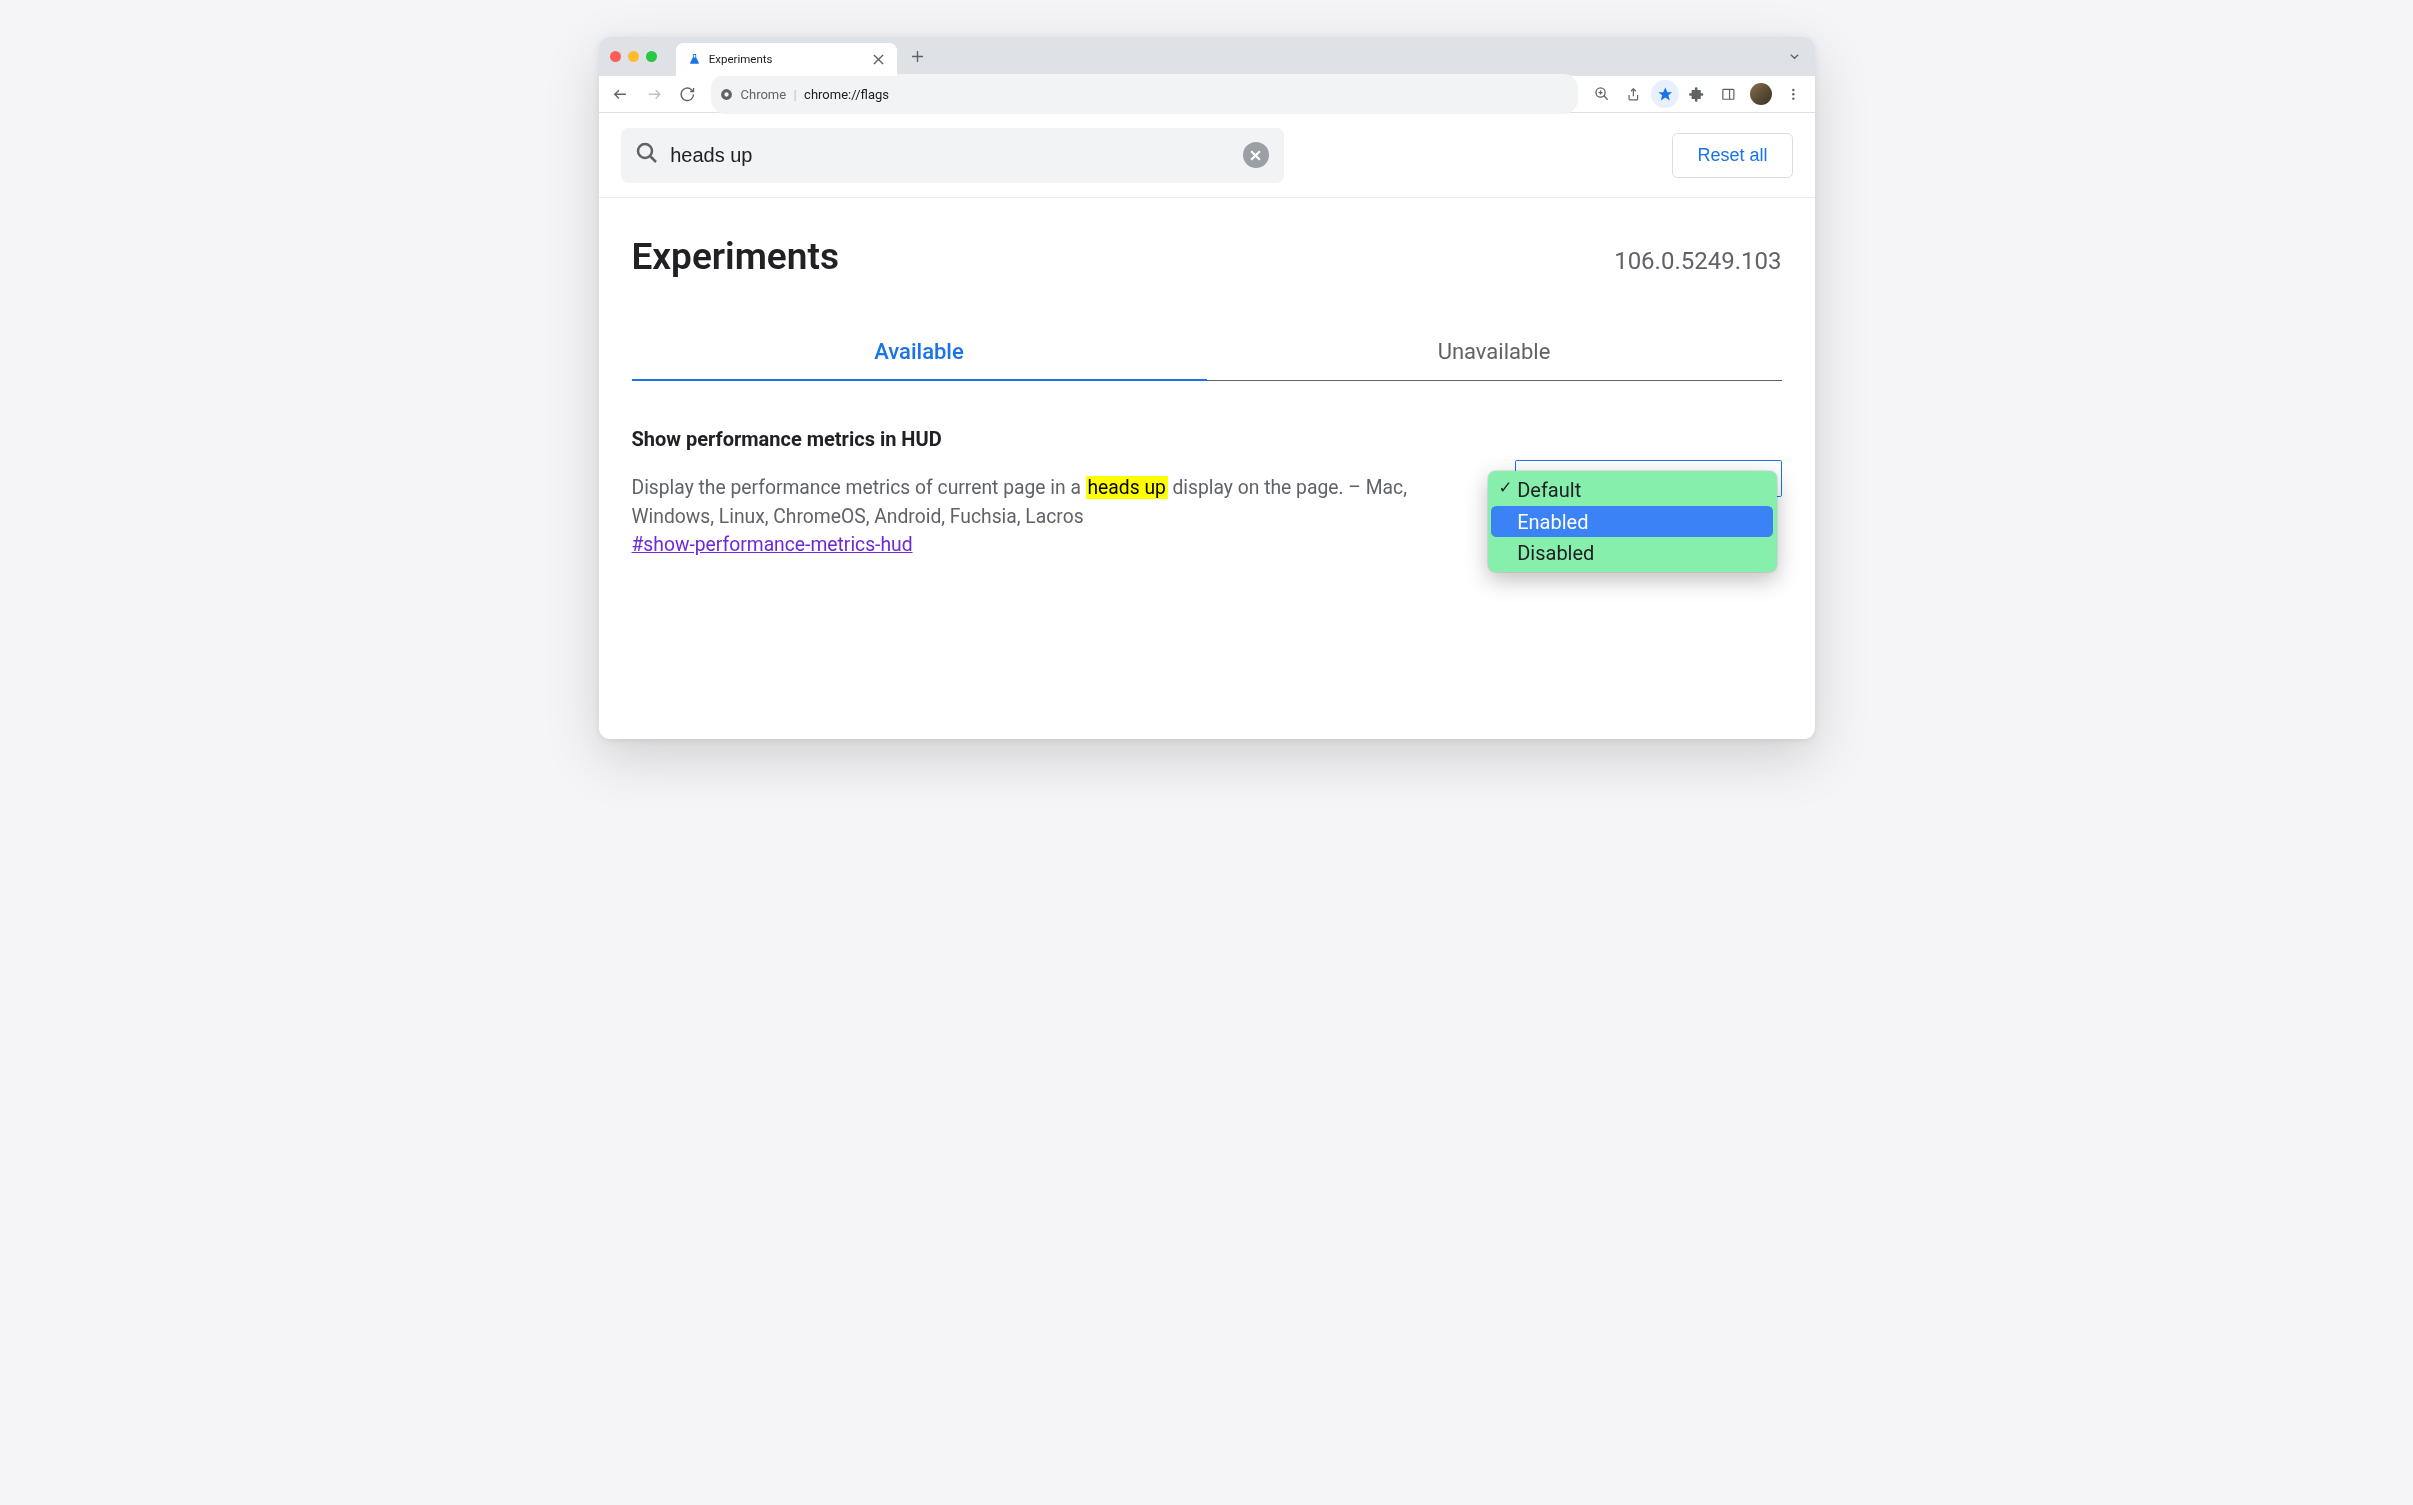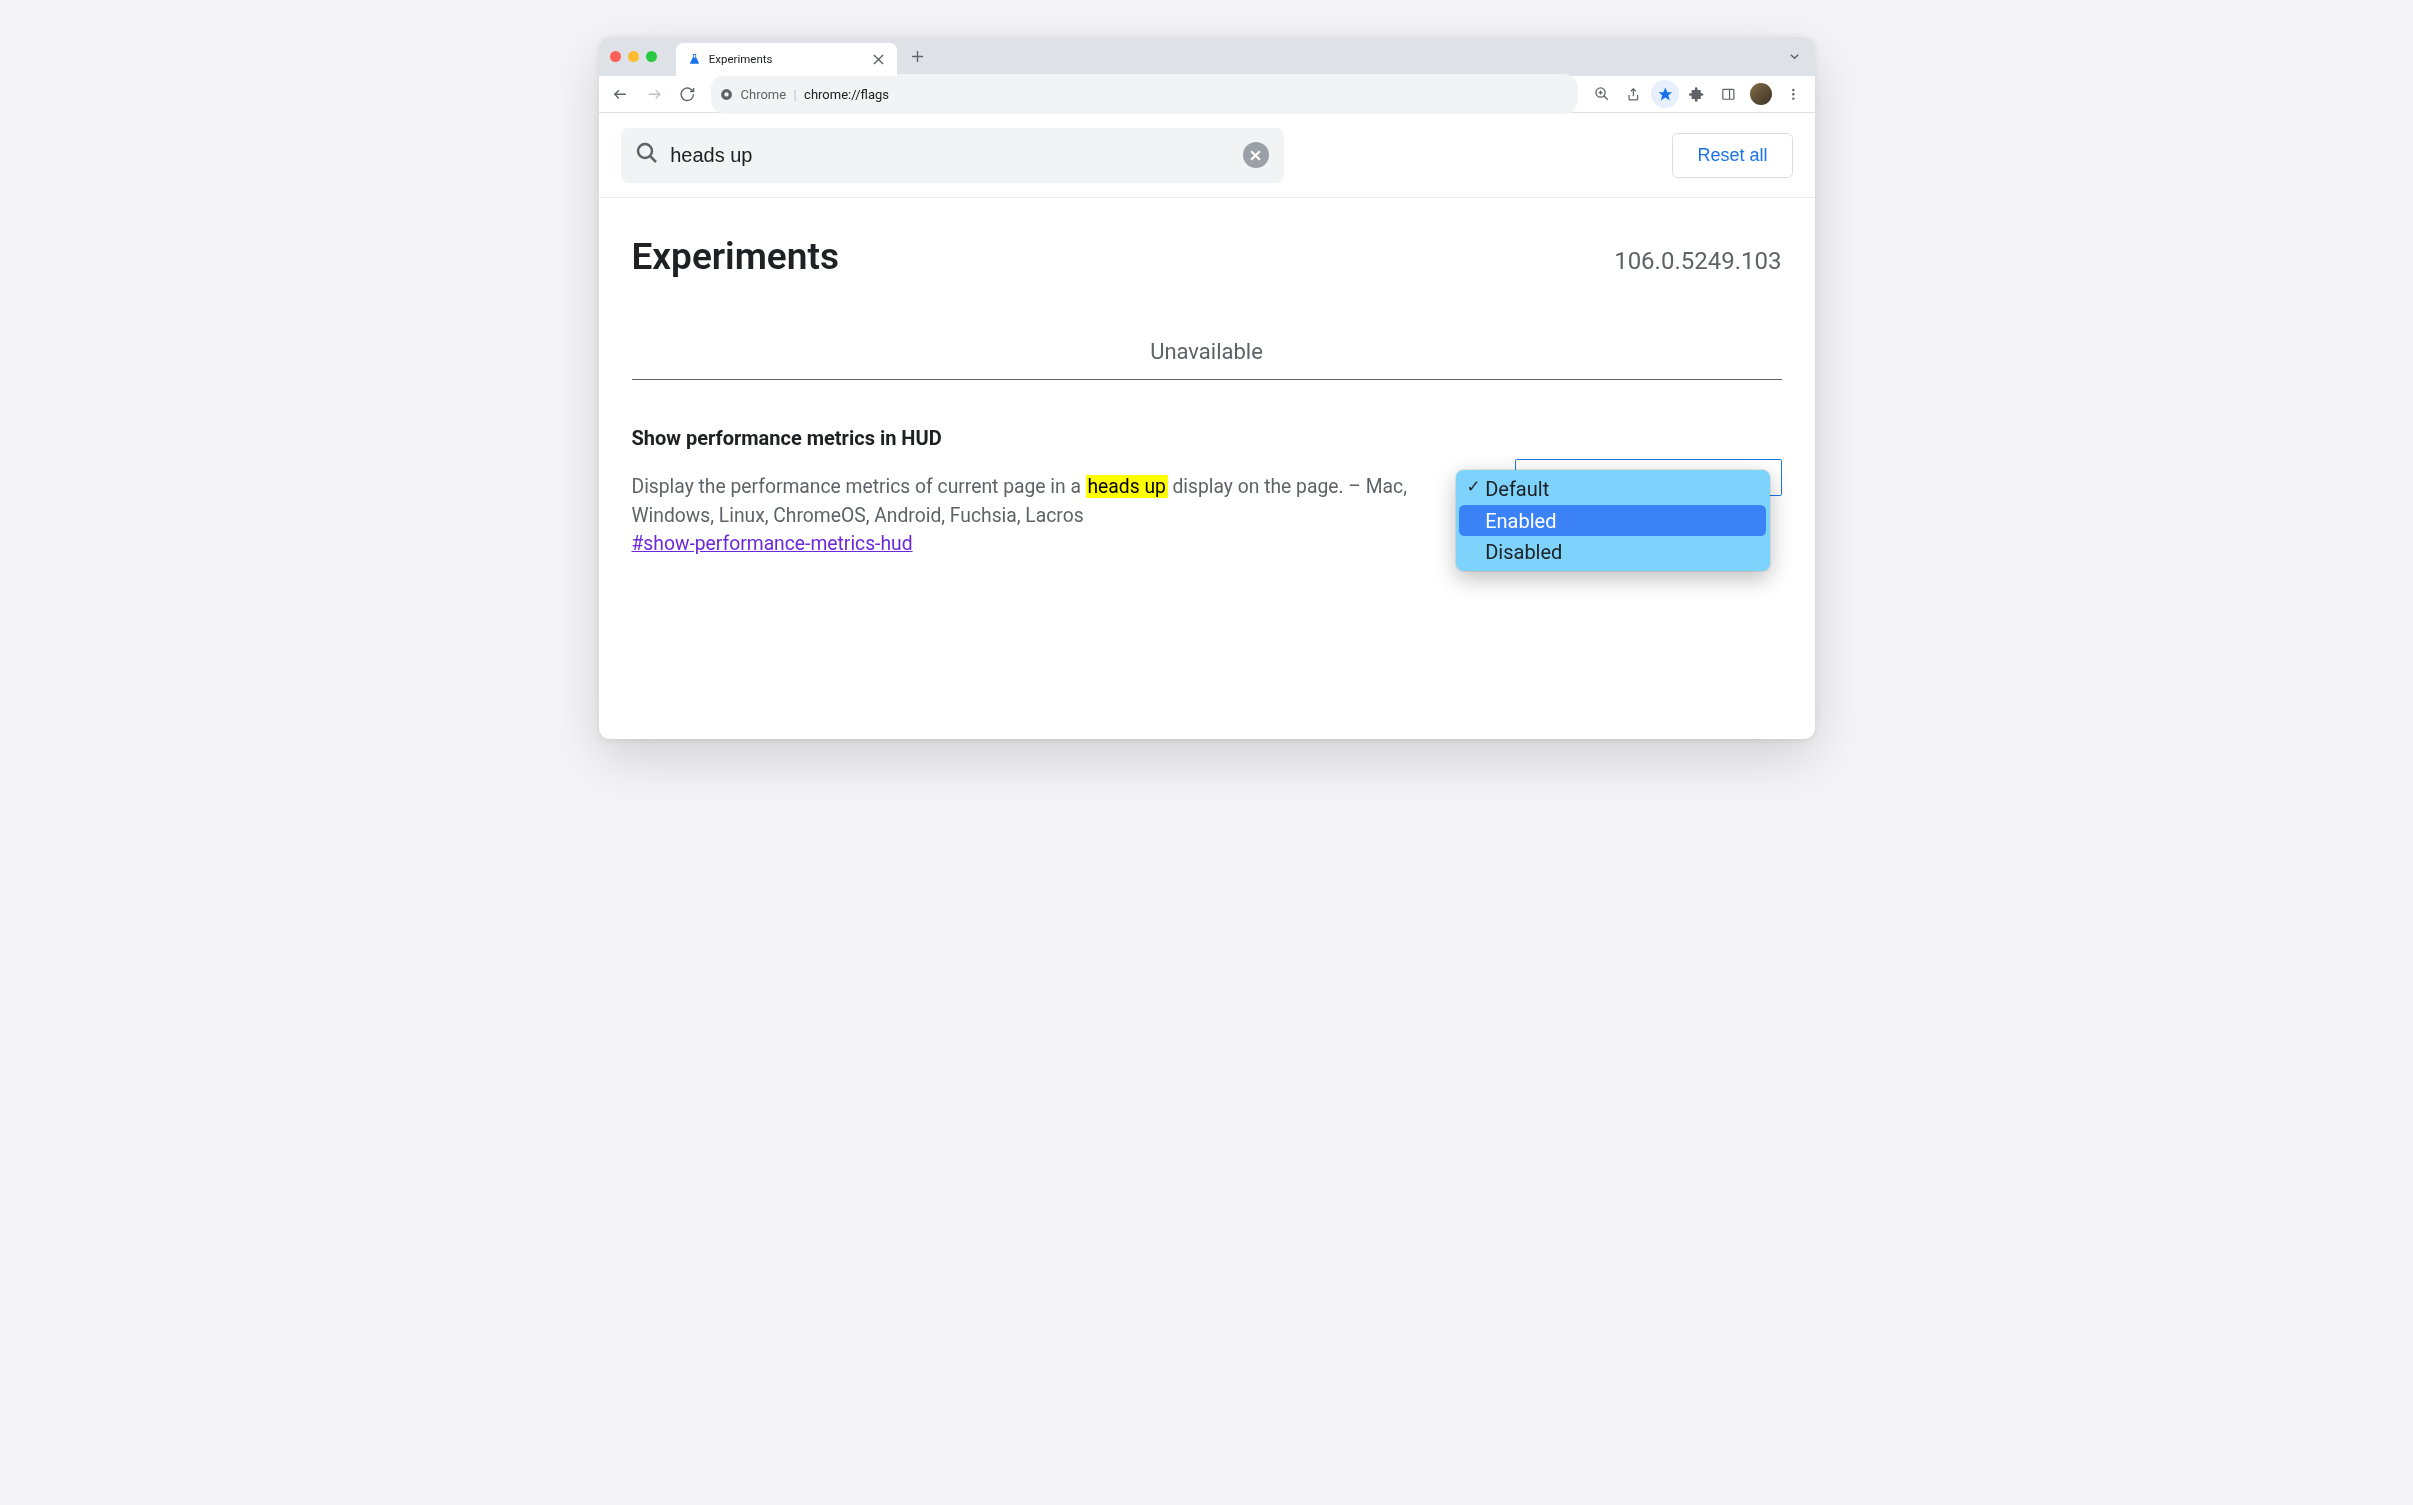--- a/index.html
+++ b/index.html
@@ -167,23 +167,23 @@
     .exp-hash { font-size: 19.3px; color: #6d28d9; text-decoration: underline; cursor: pointer; }
     .exp-right { width: 267px; position: relative; padding-top: 33px; }
     .select-border {
       border: 0.9px solid #1a73e8;
       height: 37px;
       border-radius: 1.8px;
     }
     .dropdown {
       position: absolute;
       top: 44px;
-      right: 12px;
-      width: 314px;
-      background: #7dd3fc;
+      right: 5px;
+      width: 289px;
+      background: #86efac;
       border-radius: 7.4px;
       box-shadow: 0 7.4px 22px rgba(0,0,0,0.25), 0 0 0 0.9px rgba(0,0,0,0.08);
       overflow: hidden;
       padding: 3.7px;
     }
     .dropdown-item {
       padding: 3.7px 14.7px 3.7px 26px;
       font-size: 20px;
       color: #202124;
       cursor: pointer;
@@ -329,20 +329,21 @@
       </div>
       <button class="reset-btn">Reset all</button>
     </div>
 
     <div class="header-row">
       <h1 class="page-title">Experiments</h1>
       <span class="version">106.0.5249.103</span>
     </div>
 
     <div class="tabs-row">
+      <div class="flag-tab active">Available</div>
       <div class="flag-tab">Unavailable</div>
     </div>
 
     <div class="experiment">
       <div class="exp-left">
         <div class="exp-title">Show performance metrics in HUD</div>
         <div class="exp-desc">
           <span>Display the performance metrics of current page in a </span><span class="hl">heads up</span><span> display on the page. – Mac, Windows, Linux, ChromeOS, Android, Fuchsia, Lacros</span>
         </div>
         <a class="exp-hash">#show-performance-metrics-hud</a>

